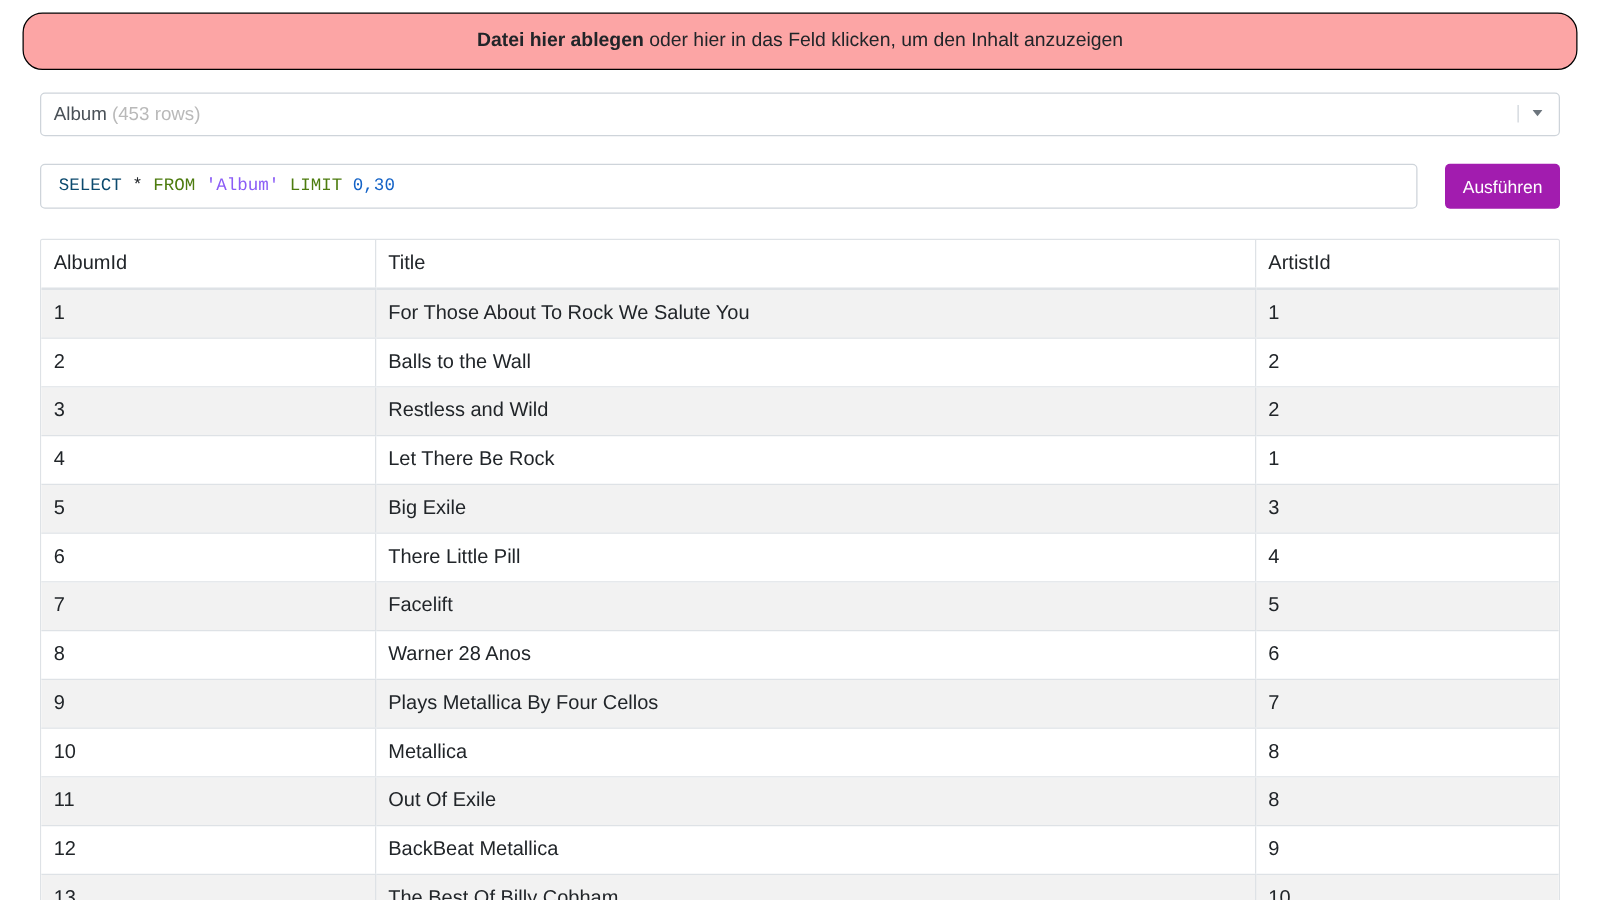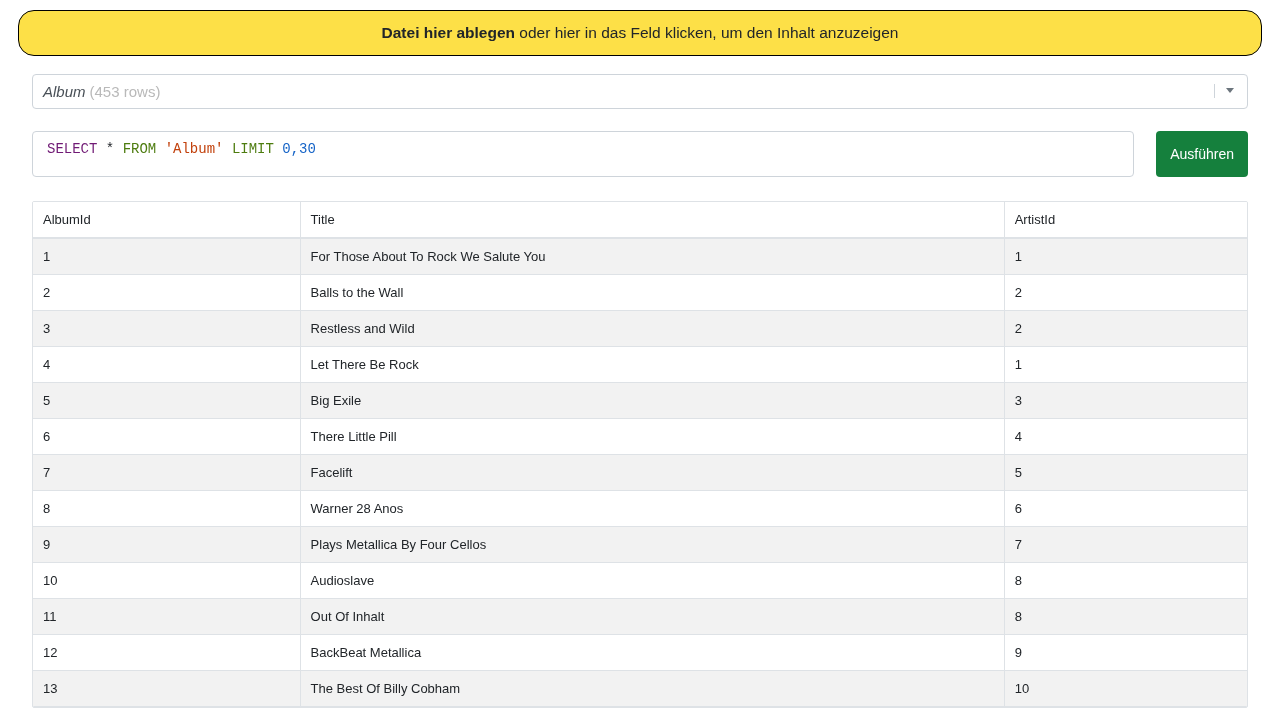--- a/index.html
+++ b/index.html
@@ -10,21 +10,21 @@
     font-size: 14px;
     color: #212529;
     background: #fff;
   }
   .container {
     padding: 10px 18px 0 18px;
   }
   .dropzone {
     border: 1px solid #000;
     border-radius: 16px;
-    background: #fde047;
+    background: #fca5a5;
     text-align: center;
     padding: 11px 10px;
     font-size: 15.5px;
     color: #212529;
     cursor: pointer;
     line-height: 1.4;
   }
   .dropzone .strong { font-weight: 700; }
   .inner {
     padding: 0 14px;
@@ -39,21 +39,21 @@
     border: 1px solid #ced4da;
     border-radius: 4px;
     background: #fff;
     padding: 6px 10px;
     font-size: 15px;
     line-height: 1.4;
     cursor: pointer;
     display: flex;
     align-items: center;
   }
-  .table-select .sel-name { color: #495057; font-style: italic; }
+  .table-select .sel-name { color: #495057; }
   .table-select .sel-rows { color: #b9b9b9; margin-left: 4px; }
   .table-select .chev {
     margin-left: auto;
     width: 14px; height: 14px;
     border-left: 1px solid #ced4da;
     padding-left: 8px;
     box-sizing: content-box;
     display: flex; align-items: center; justify-content: center;
   }
   .query-row {
@@ -67,50 +67,50 @@
     border: 1px solid #ced4da;
     border-radius: 4px;
     background: #fff;
     padding: 9px 14px;
     font-family: "SFMono-Regular", Consolas, "Liberation Mono", Menlo, monospace;
     font-size: 14px;
     color: #212529;
     white-space: pre;
     overflow: hidden;
   }
-  .kw-stmt { color: #701a75; }
+  .kw-stmt { color: #0c4a6e; }
   .kw-clause { color: #4d7c0f; }
-  .kw-lit { color: #c2410c; }
+  .kw-lit { color: #8b5cf6; }
   .kw-num { color: #1463c7; }
   .run-btn {
-    background: #15803d;
+    background: #a21caf;
     color: #fff;
     border: none;
     border-radius: 4px;
     padding: 7px 14px;
     font-size: 14px;
     cursor: pointer;
     align-self: flex-start;
-    height: 46px;
+    height: 36px;
   }
   .results {
     margin-top: 24px;
     border: 1px solid #dee2e6;
     border-radius: 2px;
     overflow: hidden;
   }
   table.data {
     width: 100%;
     border-collapse: collapse;
     table-layout: fixed;
   }
   table.data th, table.data td {
     text-align: left;
     padding: 10px 10px;
-    font-size: 13px;
+    font-size: 16px;
     border-bottom: 1px solid #dee2e6;
     overflow: hidden;
     text-overflow: ellipsis;
     white-space: nowrap;
   }
   table.data th {
     background: #fff;
     font-weight: 400;
     color: #212529;
     border-bottom: 2px solid #dee2e6;
@@ -205,26 +205,26 @@
               <td>Warner 28 Anos</td>
               <td>6</td>
             </tr>
             <tr>
               <td>9</td>
               <td>Plays Metallica By Four Cellos</td>
               <td>7</td>
             </tr>
             <tr>
               <td>10</td>
-              <td>Audioslave</td>
+              <td>Metallica</td>
               <td>8</td>
             </tr>
             <tr>
               <td>11</td>
-              <td>Out Of Inhalt</td>
+              <td>Out Of Exile</td>
               <td>8</td>
             </tr>
             <tr>
               <td>12</td>
               <td>BackBeat Metallica</td>
               <td>9</td>
             </tr>
             <tr>
               <td>13</td>
               <td>The Best Of Billy Cobham</td>

